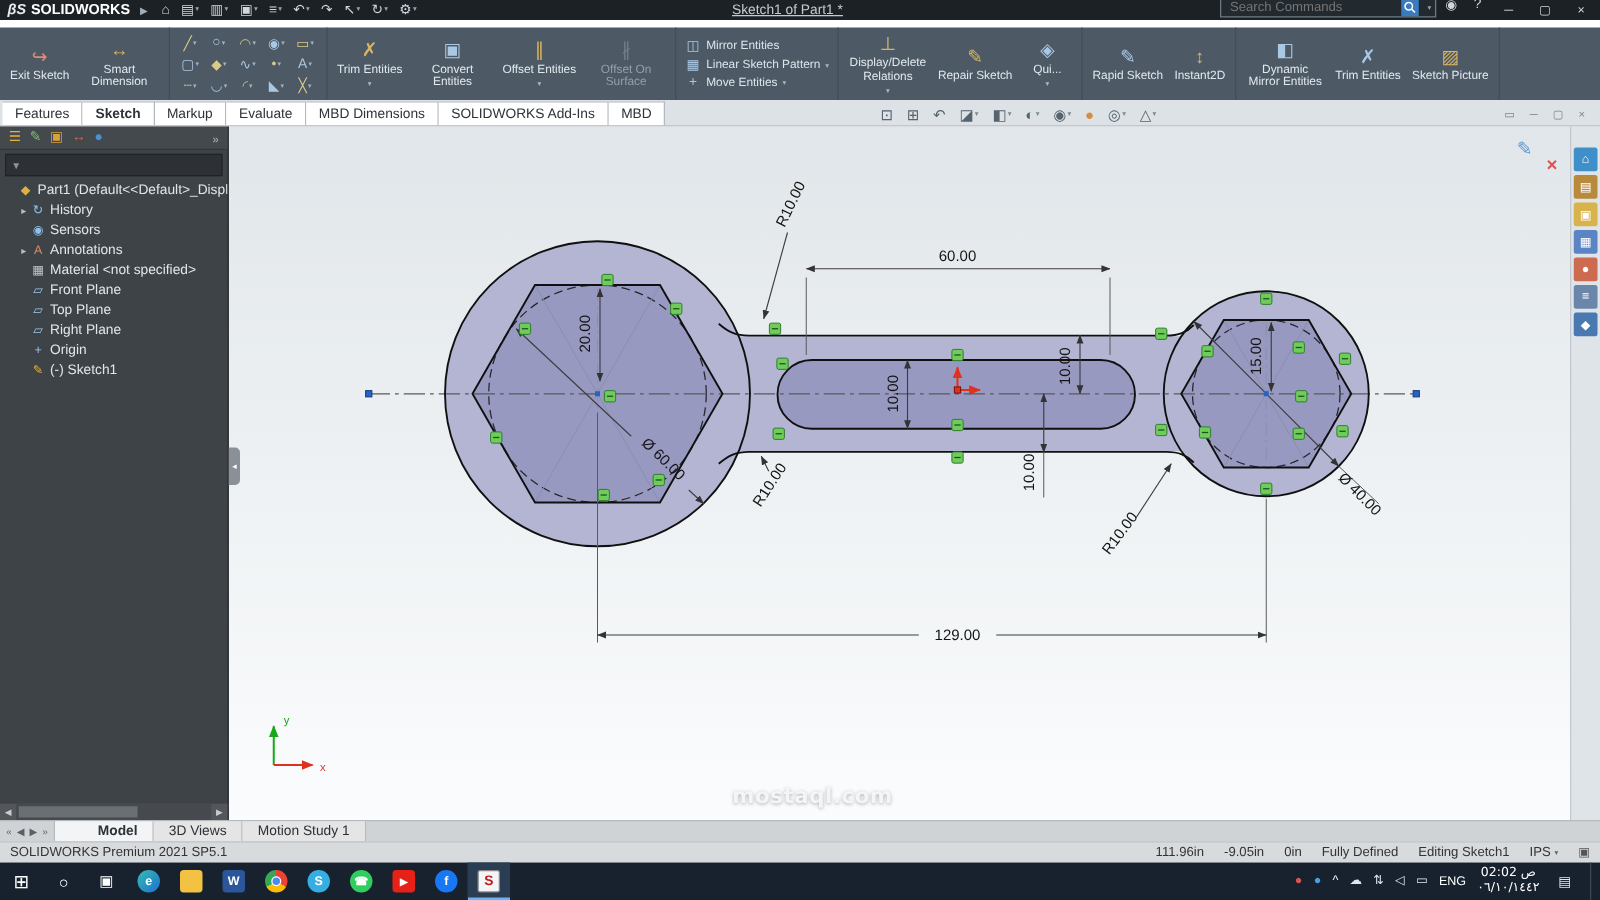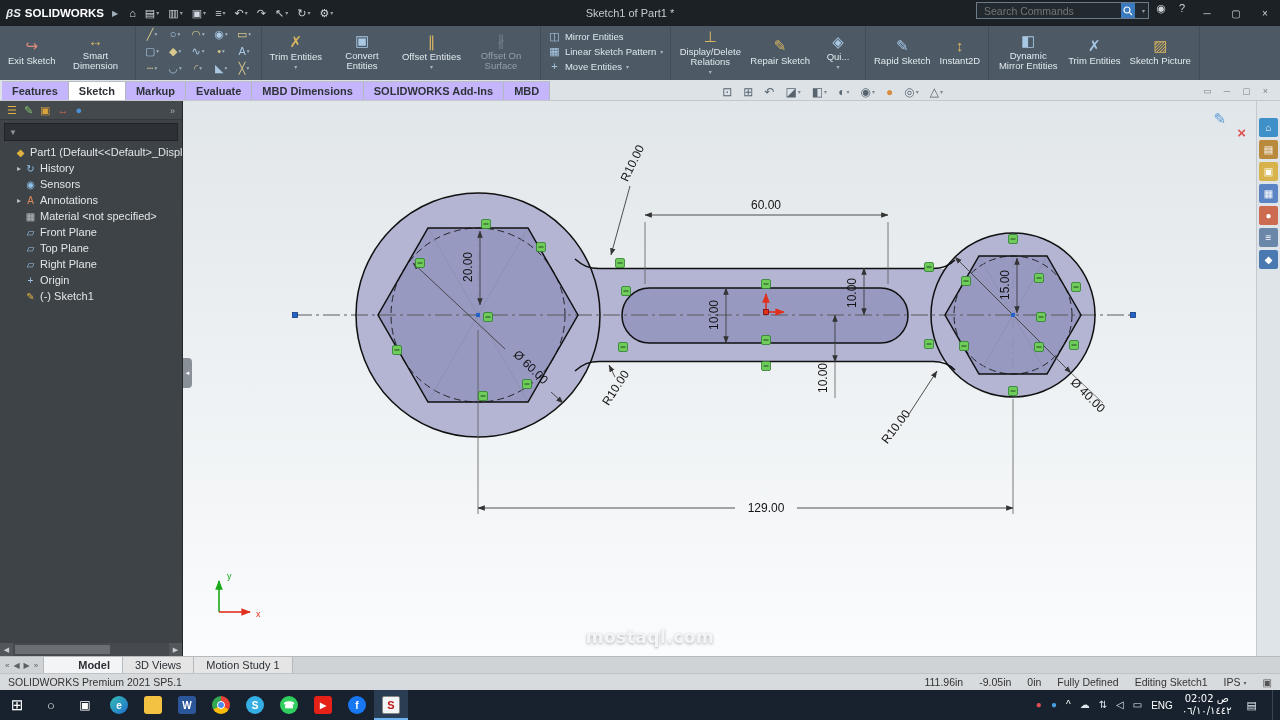--- a/index.html
+++ b/index.html
@@ -1,31 +1,31 @@
 <!DOCTYPE html>
 <html><head>
 <meta charset="utf-8">
 <style>
   html,body{margin:0;padding:0;}
   body{width:1280px;height:720px;position:relative;overflow:hidden;
        font-family:"Liberation Sans",sans-serif;background:#fff;
        -webkit-font-smoothing:antialiased;}
 
   
-  .titlebar{position:absolute;left:0;top:0;right:0;height:26px;background:#1c2126;
+  .titlebar{position:absolute;left:0;top:0;right:0;height:16px;background:#1c2126;
             display:flex;align-items:center;color:#dfe4e8;z-index:30;}
   .logo{display:flex;align-items:center;gap:4px;padding:0 8px 0 6px;font-weight:bold;
         font-size:11.5px;color:#fff;white-space:nowrap;}
   .logo .mark{font-style:italic;color:#e8edf1;}
   .menu-arrow{color:#9fb0bc;font-size:8px;margin-right:8px;}
   .tb-icons{display:flex;align-items:center;gap:3px;}
   .tb-btn{display:flex;align-items:center;padding:1px 3px;color:#cfd8de;font-size:11px;line-height:1;}
   .tb-caret{font-size:6px;margin-left:1px;color:#93a3ae;}
   .tb-title{position:absolute;left:300px;right:320px;text-align:center;font-size:11px;
-            color:#c3cbd1;pointer-events:none;white-space:nowrap;overflow:hidden;}
+            color:#c3cbd1;pointer-events:none;white-space:nowrap;overflow:hidden;text-decoration:underline;}
   .tb-right{margin-left:auto;display:flex;gap:3px;padding-right:2px;z-index:2;}
   .search-box{display:flex;align-items:center;width:166px;height:15px;background:#222a30;
               border:1px solid #6b7c88;padding:0 0 0 5px;gap:4px;}
   .search-input{flex:1;background:transparent;border:none;outline:none;color:#9fb0bb;
                 font-size:10.5px;font-family:inherit;min-width:0;}
   .search-mag{background:#3a7bbf;width:14px;height:15px;display:flex;align-items:center;justify-content:center;flex:none;}
   .search-caret{font-size:6px;color:#93a3ae;padding:0 3px;}
   .round-btn{width:18px;text-align:center;font-size:11px;color:#cfd6db;}
   .win-btn{width:26px;height:22px;display:flex;align-items:center;justify-content:center;
            font-size:10px;color:#cfd6db;}
@@ -49,22 +49,22 @@
   .rb-stack{display:flex;flex-direction:column;justify-content:center;gap:2px;}
   .rs-row{display:flex;align-items:center;gap:4px;font-size:9.5px;padding:0 2px;}
   .rs-ic{font-size:11px;width:13px;text-align:center;color:#a9c8e4;}
   .rs-caret{font-size:6px;color:#a5b3bd;}
   .sh-ic{width:15px;height:13px;background:linear-gradient(135deg,#b9badb,#8f90bd);
          border:1px solid #23282d;margin-top:2px;}
 
   
   .tabstrip{position:absolute;top:80px;left:0;right:0;height:20px;background:#dde2e6;
             border-bottom:1px solid #c2c8cd;display:flex;align-items:flex-end;z-index:20;}
-  .ct{padding:3px 10px;font-size:11px;color:#2e3338;background:#c4b5fd;
-      border-right:1px solid #b2b8bd;border-top:1px solid #b9bfc4;white-space:nowrap;font-weight:bold;}
+  .ct{padding:3px 10px;font-size:11px;color:#2e3338;background:#ffffff;
+      border-right:1px solid #b2b8bd;border-top:1px solid #b9bfc4;white-space:nowrap;}
   .ct.active{background:#ffffff;font-weight:bold;}
   .hud{display:flex;align-items:center;gap:11px;margin-left:172px;color:#56646f;
        font-size:12px;padding-bottom:2px;}
   .hud-ic{display:flex;align-items:center;gap:1px;line-height:1;}
   .hud-caret{font-size:6px;color:#7e8a94;}
   .doc-ctrls{margin-left:auto;display:flex;gap:12px;padding:0 12px 4px;color:#7a848c;font-size:9px;}
 
   
   .leftpanel{position:absolute;left:0;top:100px;width:183px;height:556px;background:#3e4347;
              border-right:1px solid #24282b;color:#e2e6e8;box-sizing:border-box;z-index:15;}

